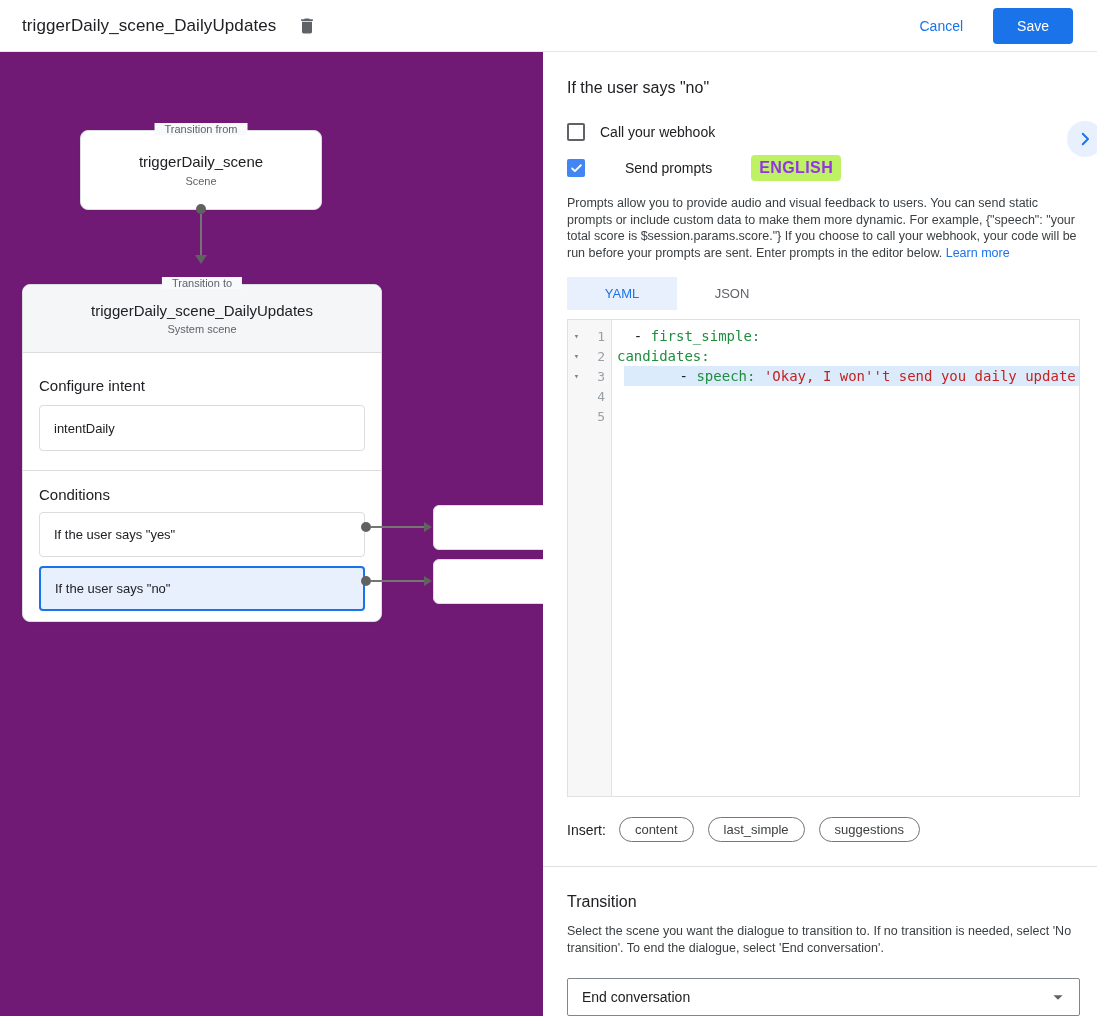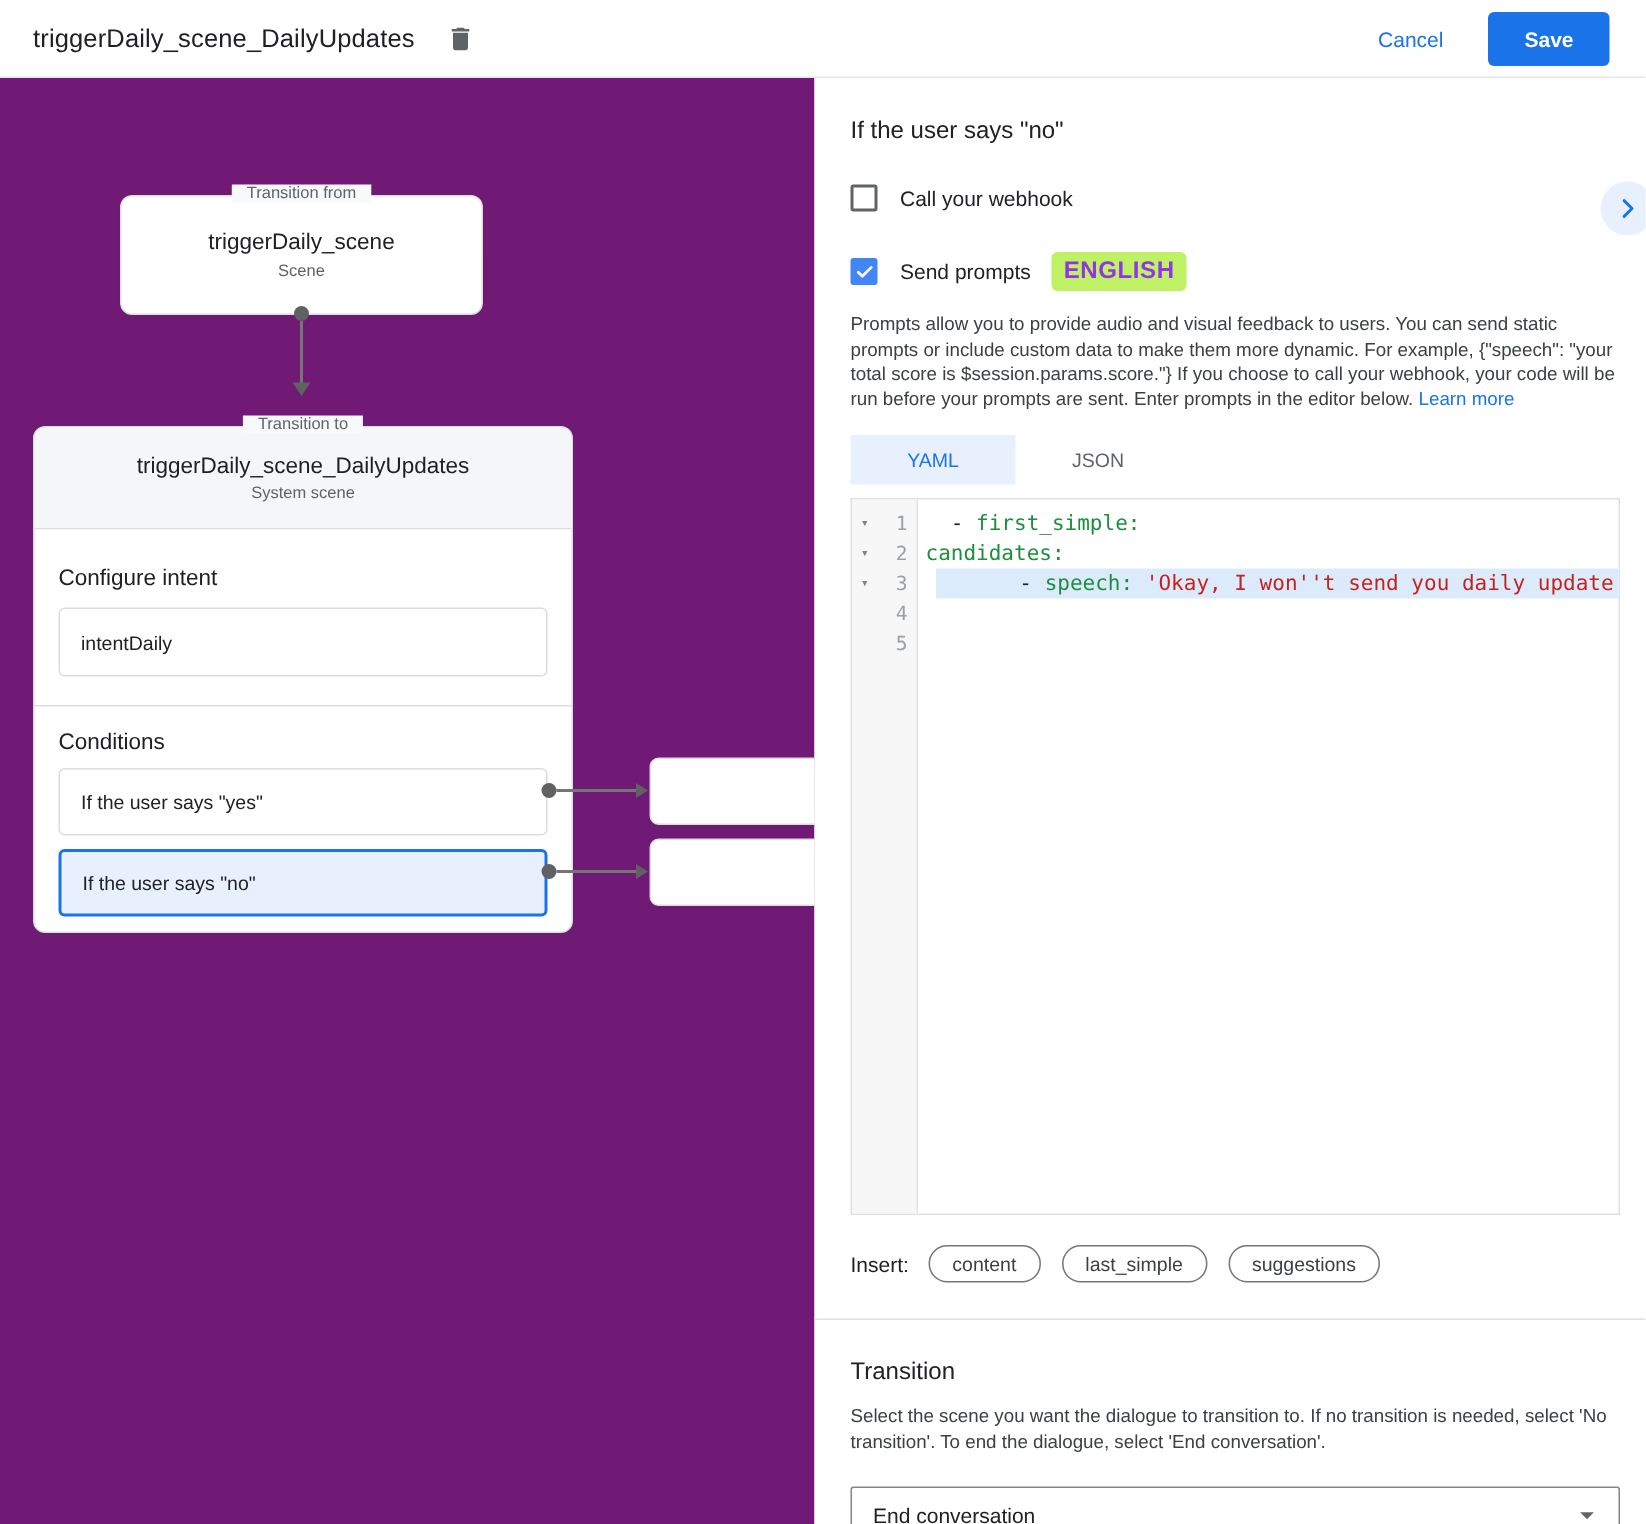--- a/index.html
+++ b/index.html
@@ -10,21 +10,21 @@
   .topbar { height:52px; display:flex; align-items:center; justify-content:space-between;
     padding:0 24px 0 22px; background:#fff; border-bottom:1px solid #e3e6e8; }
   .topbar-left { display:flex; align-items:center; gap:18px; }
   .page-title { font-size:17px; font-weight:500; letter-spacing:.1px; }
   .icon-btn { background:none; border:none; cursor:pointer; width:26px; height:26px;
     display:flex; align-items:center; justify-content:center; }
   .topbar-right { display:flex; align-items:center; }
   .btn-text { background:none; border:none; color:#1a73e8; font-size:14px; font-weight:400;
     font-family:inherit; cursor:pointer; margin-right:30px; }
   .btn-primary { background:#1a73e8; color:#fff; border:none; border-radius:4px;
-    height:36px; padding:0 24px; font-size:14px; font-weight:700; font-family:inherit; cursor:pointer; }
+    height:36px; padding:0 24px; font-size:14px; font-weight:400; font-family:inherit; cursor:pointer; }
 
   
   .main { display:flex; height:964px; }
   .canvas { position:relative; flex:0 0 543px; background:#701a75; overflow:hidden; }
   .panel { flex:1; background:#fff; position:relative; }
 
   
   .legend { position:absolute; top:-8px; left:50%; transform:translateX(-50%);
     background:#f8f9fa; padding:0 10px; font-size:11px; color:#5f6368; white-space:nowrap; }
   .node-card { position:absolute; left:80px; top:78px; width:242px; height:80px;
@@ -180,21 +180,21 @@
     <div class="p-inner">
       <div class="panel-title-row">
         <div class="panel-title">If the user says "no"</div>
       </div>
 
       <div class="check-row">
         <div class="checkbox"></div>
         <span class="check-label">Call your webhook</span>
       </div>
 
-      <div class="check-row" style="margin-top:27px;">
+      <div class="check-row" style="margin-top:14px;gap:25px;">
         <div class="checkbox checked">
           <svg width="13" height="13" viewBox="0 0 24 24">
             <path fill="none" stroke="#fff" stroke-width="3.4" stroke-linecap="round" stroke-linejoin="round" d="M20 6L9 17l-5-5"></path>
           </svg>
         </div>
         <span class="check-label">Send prompts</span>
         <span class="lang-badge">ENGLISH</span>
       </div>
 
       <p class="desc"><span>Prompts allow you to provide audio and visual feedback to users. You can send static prompts or include custom data to make them more dynamic. For example, {"speech": "your total score is $session.params.score."} If you choose to call your webhook, your code will be run before your prompts are sent. Enter prompts in the editor below.</span>

